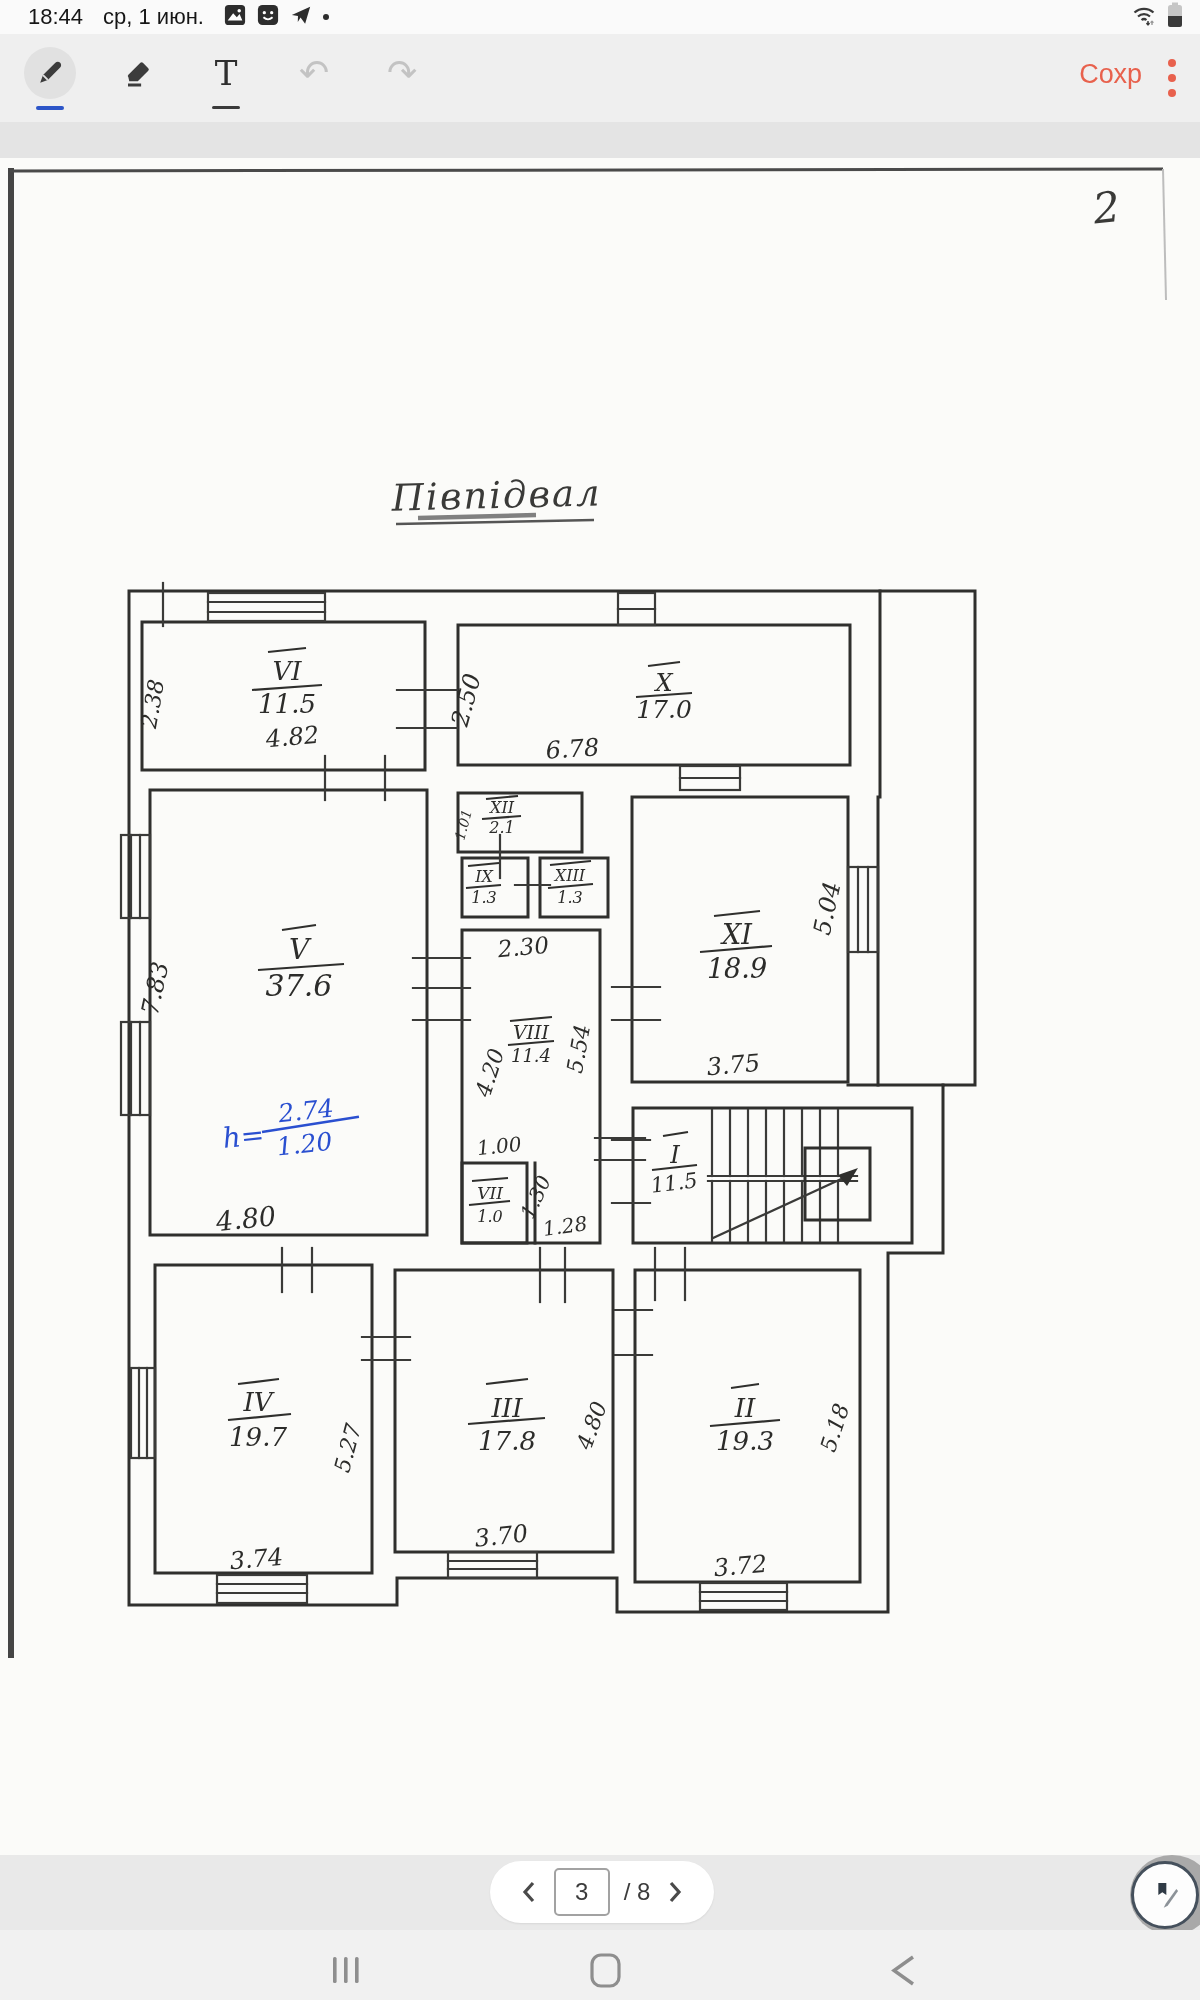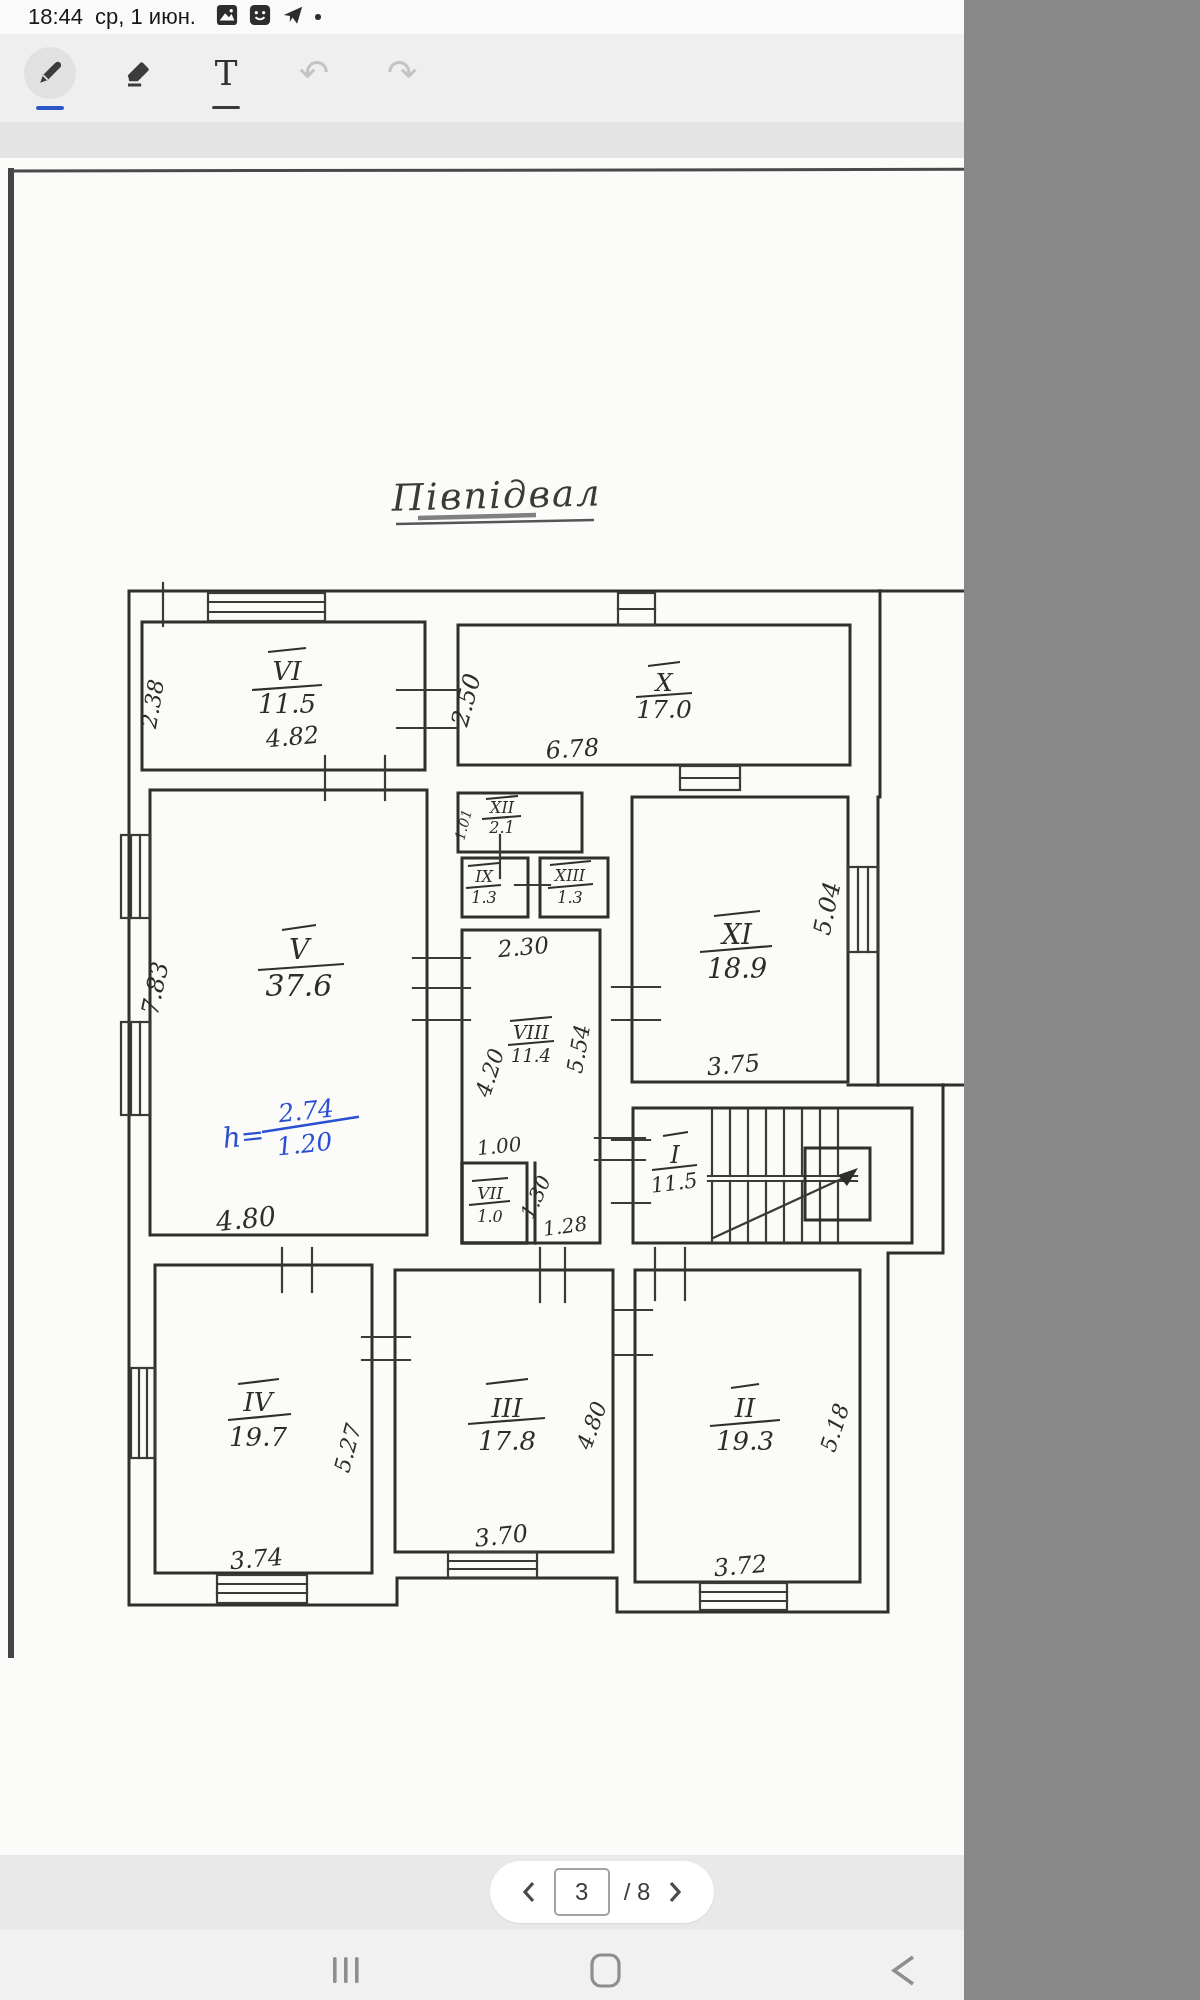--- a/index.html
+++ b/index.html
@@ -1,23 +1,23 @@
 <!DOCTYPE html>
 <html><head>
 <meta charset="utf-8">
 <style>
   html,body{margin:0;padding:0;background:#888;}
-  .screen{position:relative;width:964px;height:2000px;background:#fff;overflow:hidden;
+  .screen{position:relative;width:1200px;height:2000px;background:#fff;overflow:hidden;
           font-family:"Liberation Sans",sans-serif;}
 
   
   .status-bar{position:absolute;top:0;left:0;width:1200px;height:34px;background:#fafafa;
               display:flex;align-items:center;padding:0 0;box-sizing:border-box;}
   .sb-time{margin-left:28px;font-size:22px;color:#161616;}
-  .sb-date{margin-left:12px;font-size:22px;color:#161616;}
+  .sb-date{margin-left:20px;font-size:22px;color:#161616;}
   .sb-notifs{display:flex;align-items:center;gap:11px;margin-left:20px;}
   .sb-right{margin-left:auto;display:flex;align-items:center;gap:7px;margin-right:14px;}
   .sb-dot{width:6px;height:6px;border-radius:50%;background:#2d2d2d;}
 
   
   .toolbar{position:absolute;top:34px;left:0;width:1200px;height:88px;background:#efefef;
            display:flex;align-items:center;}
   .tools{display:flex;align-items:flex-start;margin-left:22px;gap:32px;}
   .tool{display:flex;flex-direction:column;align-items:center;width:56px;}
   .tool .iconbox{height:54px;display:flex;align-items:center;justify-content:center;}

